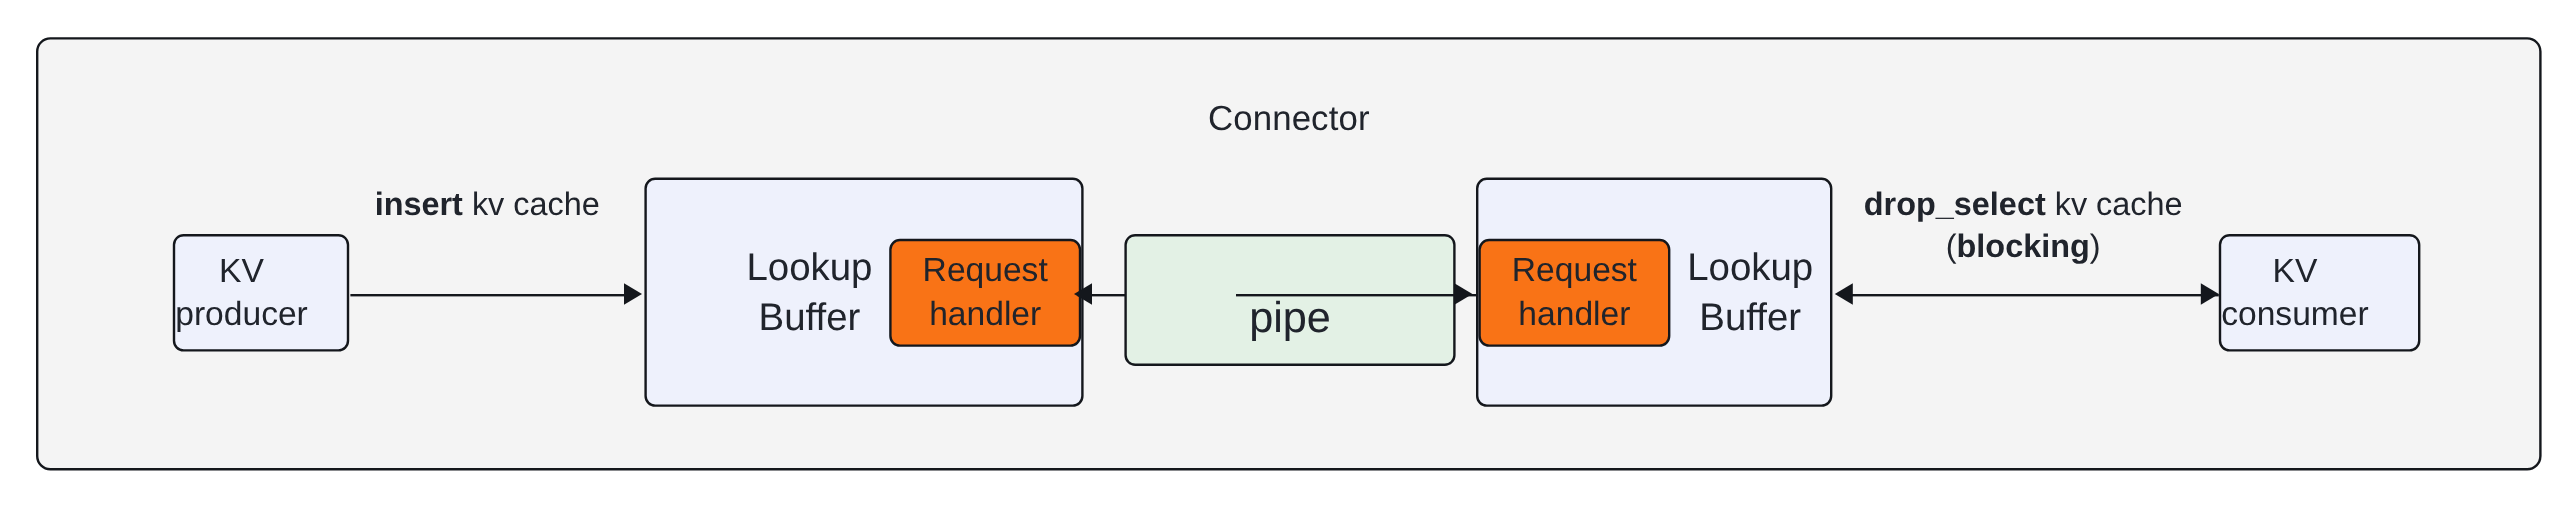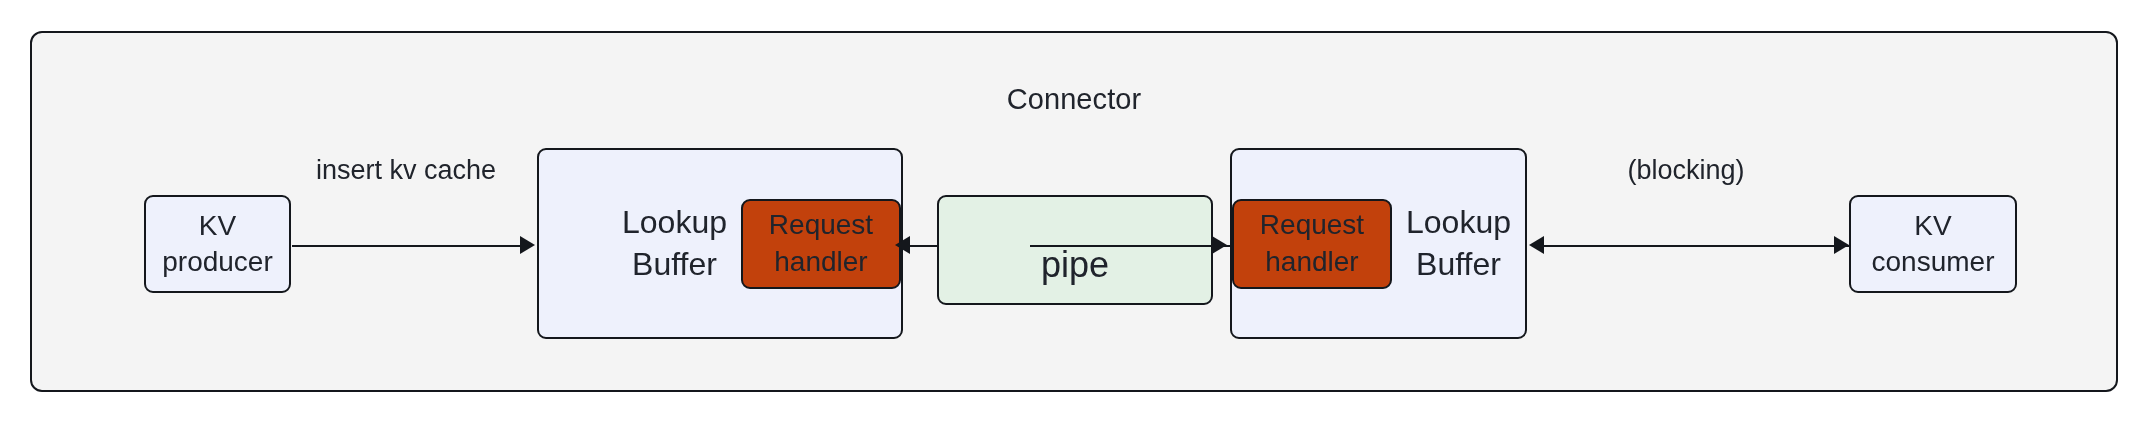--- a/index.html
+++ b/index.html
@@ -45,21 +45,20 @@
   }
 
   
   .node {
     position: absolute;
     box-sizing: border-box;
     border: 2.5px solid #14171c;
     border-radius: 9px;
     display: flex;
     align-items: center;
-    justify-content: center;
     text-align: center;
     line-height: 1.30;
     font-size: 28px;
     color: #20242c;
   }
   .node.blue  { background: #eef1fc; }
   .node.green { background: #e3f1e5; }
 
   
   #kv-producer {
@@ -96,21 +95,21 @@
     line-height: 1.30;
     text-align: center;
     color: #20242c;
     white-space: pre-line;
     padding: 0 14px;
     flex: 0 0 auto;
   }
 
   .req-handler {
     box-sizing: border-box;
-    background: #c2410c;
+    background: #f97316;
     border: 2.5px solid #14171c;
     border-radius: 9px;
     width: 160px;
     height: 90px;
     display: flex;
     align-items: center;
     justify-content: center;
     text-align: center;
     font-size: 28px;
     line-height: 1.30;
@@ -171,21 +170,21 @@
 
   
   .edge-label {
     position: absolute;
     text-align: center;
     font-size: 27px;
     line-height: 1.30;
     color: #20242c;
     white-space: nowrap;
   }
-  .edge-label b { font-weight: 400; }
+  .edge-label b { font-weight: 700; }
   #label-insert { left: 281px;  top: 153px; width: 250px; }
   #label-drop   { left: 1524px; top: 153px; width: 324px; }
 </style>
 </head>
 <body>
 
 <div id="stage">
 
   <div class="connector-box">
     <div class="connector-title">Connector</div>
@@ -232,20 +231,23 @@
 Buffer</span>
       <div class="req-handler">
         <span>Request
 handler</span>
       </div>
     </div>
   </div>
 
   <div class="edge-label" id="label-drop">
     <div>
+      <b>drop_select</b><span> kv cache</span>
+    </div>
+    <div>
       <span>(</span><b>blocking</b><span>)</span>
     </div>
   </div>
 
   <div class="arrow-line" id="arrow-drop-line"></div>
   <div class="arrowhead left" id="arrow-drop-head-l"></div>
   <div class="arrowhead right" id="arrow-drop-head-r"></div>
 
   <div class="node blue" id="kv-consumer">
     <span style="white-space:pre-line;">KV

